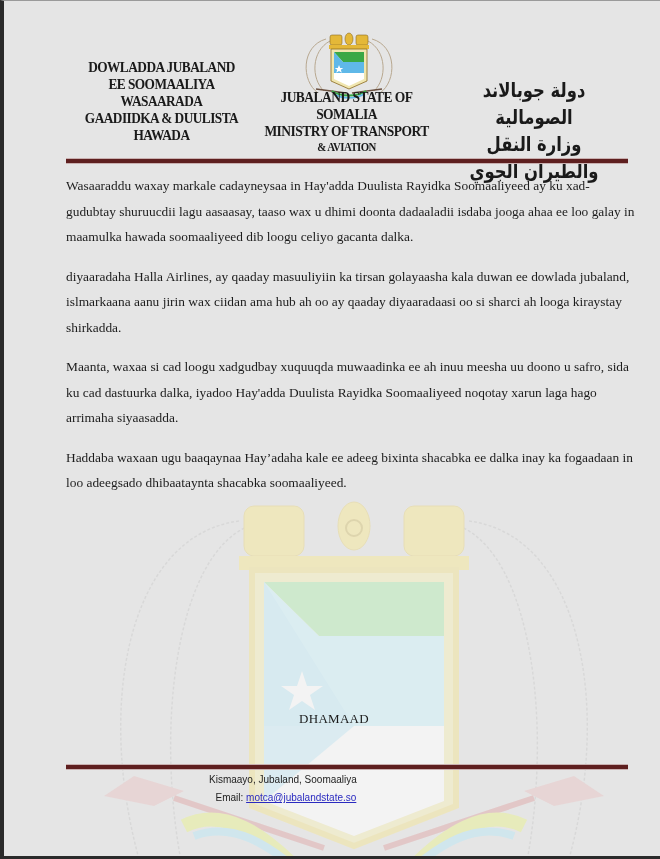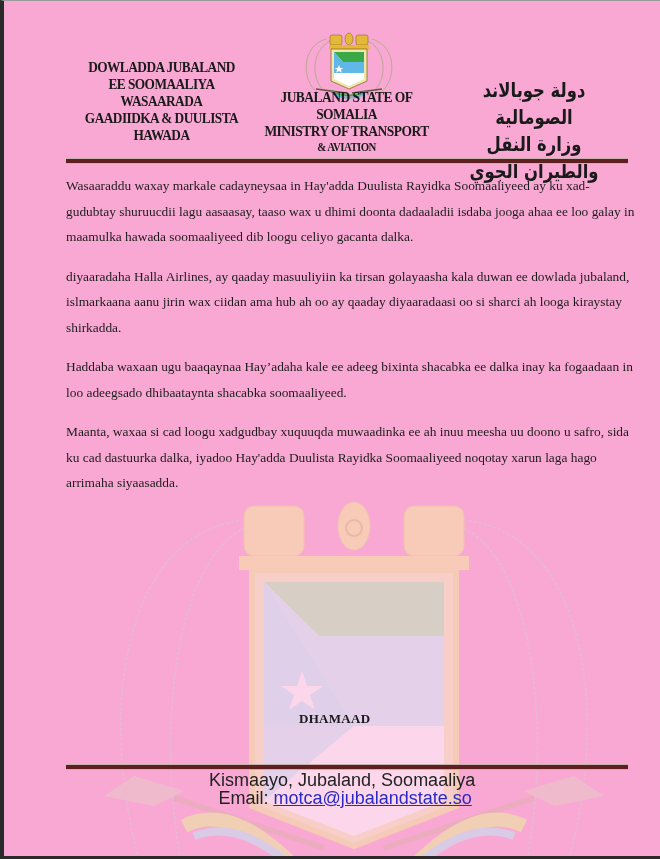--- a/index.html
+++ b/index.html
@@ -4,21 +4,21 @@
 <style>
   html, body { margin: 0; padding: 0; }
   body {
     width: 660px; height: 859px; overflow: hidden; position: relative;
     background: #ffffff;
     font-family: "Liberation Serif", serif;
     color: #1a1a1a;
   }
   .page {
     position: absolute; left: 0; top: 0; width: 660px; height: 859px;
-    background: #f9a8d4;
+    background: #e5e5e5;
     border-left: 4px solid #2a2a2a;
     border-bottom: 3px solid #2a2a2a;
     border-top: 1px solid #9a9a9a;
     box-sizing: border-box;
     overflow: hidden;
   }
   
   .hdr-left {
     position: absolute; left: 70px; top: 58px; width: 175px;
     text-align: center; font-weight: bold; font-size: 14.5px; line-height: 17px;
@@ -50,26 +50,26 @@
   
   .watermark { position: absolute; left: 60px; top: 475px; width: 580px; height: 384px; opacity: 0.55; }
 
   
   .body-text {
     position: absolute; left: 62px; top: 172px; width: 570px;
     font-size: 13.4px; line-height: 25.5px; color: #1c1c1c;
   }
   .body-text p { margin: 0 0 14px 0; }
   .end-mark {
-    position: absolute; left: 295px; top: 710px; font-weight: bold; font-size: 13px;
+    position: absolute; left: 295px; top: 710px; font-weight: normal; font-size: 13px;
     letter-spacing: 0.3px;
   }
   .footer {
     position: absolute; left: 205px; top: 770px;
-    font-family: "Liberation Sans", sans-serif; font-size: 18px; line-height: 18px; color: #222;
+    font-family: "Liberation Sans", sans-serif; font-size: 10px; line-height: 18px; color: #222;
   }
   .footer .email-row { padding-left: 6px; text-align: center; }
   .footer a { color: #2a2ac0; text-decoration: underline; }
 </style>
 </head>
 <body>
 
 <div class="page">
 
   <svg class="watermark" viewBox="0 0 580 384">
@@ -141,22 +141,22 @@
   <div class="hdr-right">
     <div>دولة جوبالاند الصومالية</div>
     <div>وزارة النقل والطيران الجوي</div>
   </div>
 
   <div class="rule top"></div>
 
   <div class="body-text">
     <p>Wasaaraddu waxay markale cadayneysaa in Hay'adda Duulista Rayidka Soomaaliyeed ay ku xad-gudubtay shuruucdii lagu aasaasay, taaso wax u dhimi doonta dadaaladii isdaba jooga ahaa ee loo galay in maamulka hawada soomaaliyeed dib loogu celiyo gacanta dalka.</p>
     <p>diyaaradaha Halla Airlines, ay qaaday masuuliyiin ka tirsan golayaasha kala duwan ee dowlada jubaland, islmarkaana aanu jirin wax ciidan ama hub ah oo ay qaaday diyaaradaasi oo si sharci ah looga kiraystay shirkadda.</p>
+    <p>Maanta, waxaa si cad loogu xadgudbay xuquuqda muwaadinka ee ah inuu meesha uu doono u safro, sida ku cad dastuurka dalka, iyadoo Hay'adda Duulista Rayidka Soomaaliyeed noqotay xarun laga hago arrimaha siyaasadda.</p>
     <p>Haddaba waxaan ugu baaqaynaa Hay’adaha kale ee adeeg bixinta shacabka ee dalka inay ka fogaadaan in loo adeegsado dhibaataynta shacabka soomaaliyeed.</p>
-    <p>Maanta, waxaa si cad loogu xadgudbay xuquuqda muwaadinka ee ah inuu meesha uu doono u safro, sida ku cad dastuurka dalka, iyadoo Hay'adda Duulista Rayidka Soomaaliyeed noqotay xarun laga hago arrimaha siyaasadda.</p>
   </div>
 
   <div class="end-mark">DHAMAAD</div>
 
   <div class="rule bottom"></div>
 
   <div class="footer">
     <div>Kismaayo, Jubaland, Soomaaliya</div>
     <div class="email-row">
       <span>Email: </span><a>motca@jubalandstate.so</a>

